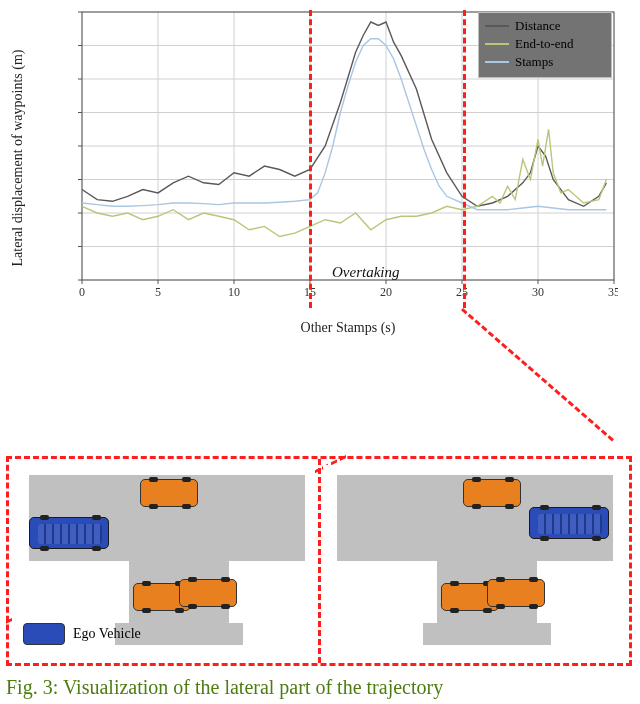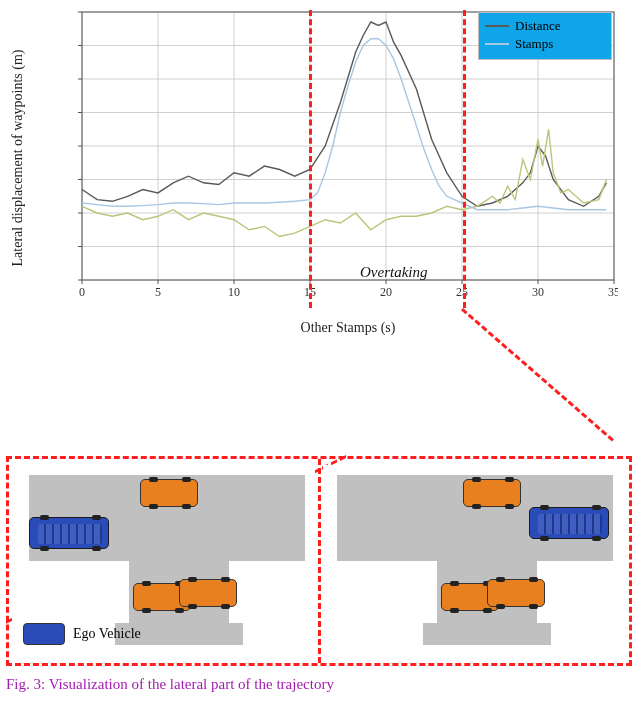--- a/index.html
+++ b/index.html
@@ -17,21 +17,21 @@
     position: absolute; left: 78px; top: 320px; width: 540px; height: 18px;
     font-size: 14px; color: #222; text-align: center;
   }
   .tick-label { font-family: "Times New Roman", Times, serif; font-size: 12px; fill: #333; }
   .grid line { stroke: #d0d0d0; stroke-width: 1; }
   .series { fill: none; stroke-width: 1.4; }
 
   
   .legend-box {
     position: absolute; right: 6px; top: 4px; width: 120px; height: auto;
-    background: #0ea5e9; border: 1px solid #bdbdbd; padding: 4px 6px 6px 6px;
+    background: #737373; border: 1px solid #bdbdbd; padding: 4px 6px 6px 6px;
     font-size: 13px;
   }
   .legend-row { display: flex; align-items: center; gap: 6px; height: 18px; }
   .legend-swatch { width: 24px; height: 2px; }
 
   
   .dash-line { position: absolute; border-left: 3px dashed #ff1e1e; }
 
   
   #scenes {
@@ -76,21 +76,21 @@
   .mini-car { width: 40px; height: 20px; border-radius: 4px; border: 1.5px solid #333; }
   .mini-blue { background: #2a4cb8; }
   .mini-orange { background: #e88020; }
 
   
   .annotation {
     position: absolute; font-style: italic; font-size: 15px; color: #111;
   }
 
   
-  .caption { position: absolute; left: 6px; right: 6px; top: 676px; font-size: 15px; color: #a21caf; text-align: left; }
+  .caption { position: absolute; left: 6px; right: 6px; top: 676px; font-size: 20px; color: #4d7c0f; text-align: left; }
 
 </style>
 </head>
 <body>
 
 <div id="page">
 
   <div class="axis-y-label">Lateral displacement of waypoints (m)</div>
 
   <div id="chart-wrap">
@@ -156,27 +156,31 @@
         </g>
     </svg>
 
     
     <div class="legend-box">
       <div class="legend-row">
         <div class="legend-swatch" style="background:#595959"></div>
         <span>Distance</span>
       </div>
       <div class="legend-row">
+        <div class="legend-swatch" style="background:#b7c77a"></div>
+        <span>End-to-end</span>
+      </div>
+      <div class="legend-row">
         <div class="legend-swatch" style="background:#a9c6e3"></div>
         <span>Stamps</span>
       </div>
     </div>
 
     
-    <div class="annotation" style="left:254px; top:256px;margin-left:28px;">Overtaking</div>
+    <div class="annotation" style="left:254px; top:256px;">Overtaking</div>
   </div>
 
   <div class="axis-x-label">Other Stamps (s)</div>
 
   <div class="dash-line" style="left:309px; top:10px; height:298px;"></div>
   <div class="dash-line" style="left:463px; top:10px; height:298px;"></div>
 
   <div style="position:absolute; left:6px; top:455px; width:340px; height:0; border-top:3px dashed #ff1e1e;
               transform-origin:100% 0; transform: skewY(-26deg);"></div>
   <div style="position:absolute; left:463px; top:308px; width:200px; height:0; border-top:3px dashed #ff1e1e;

